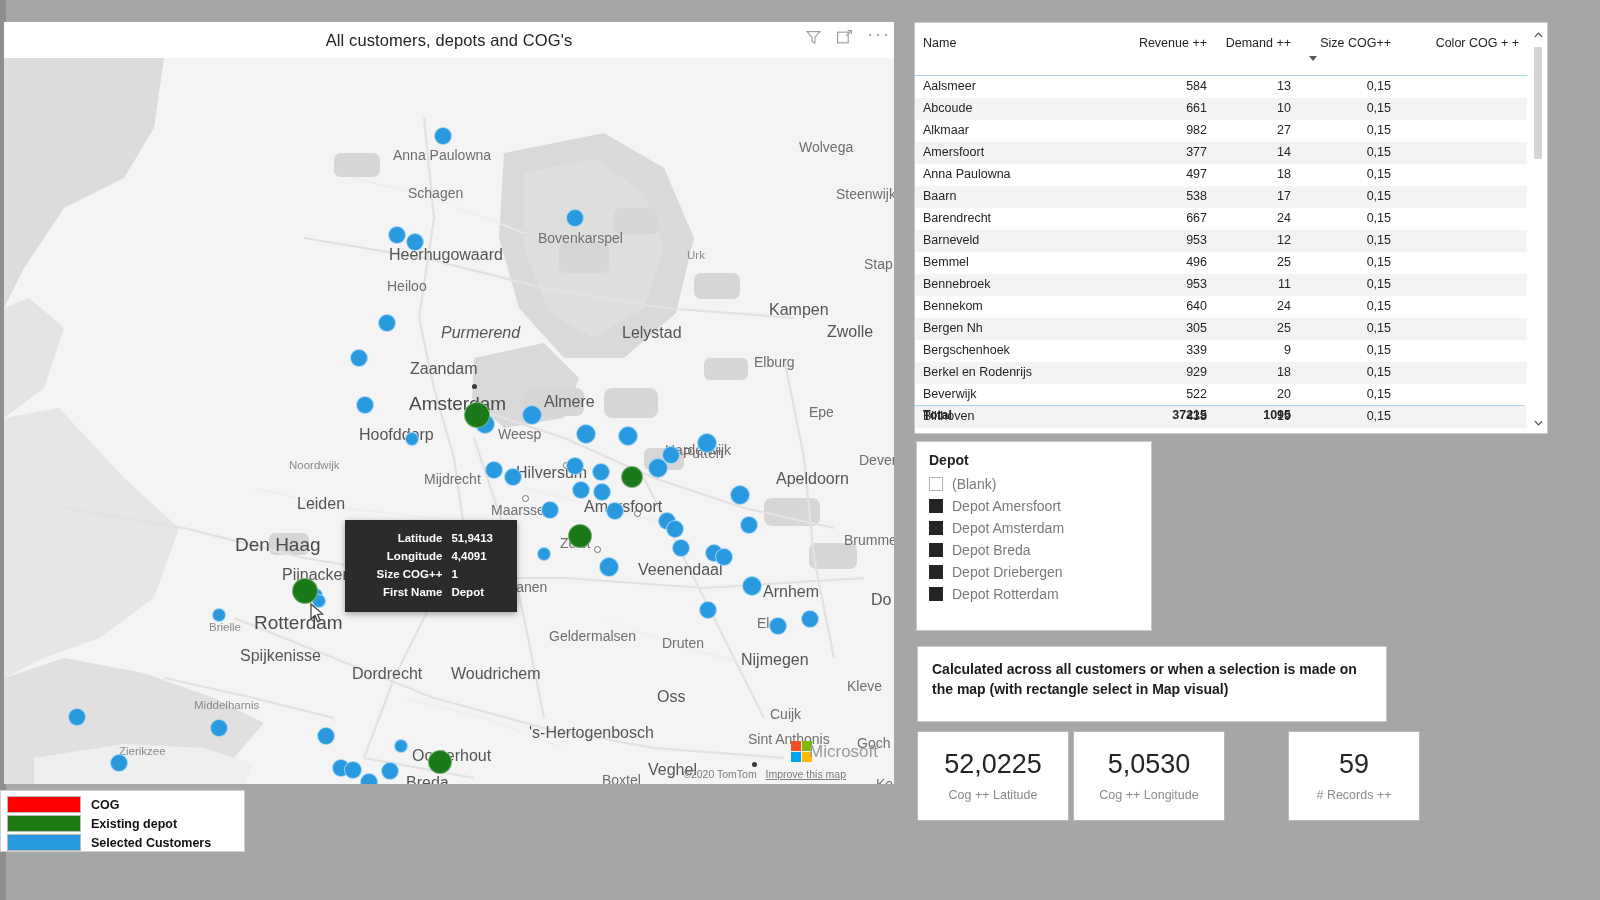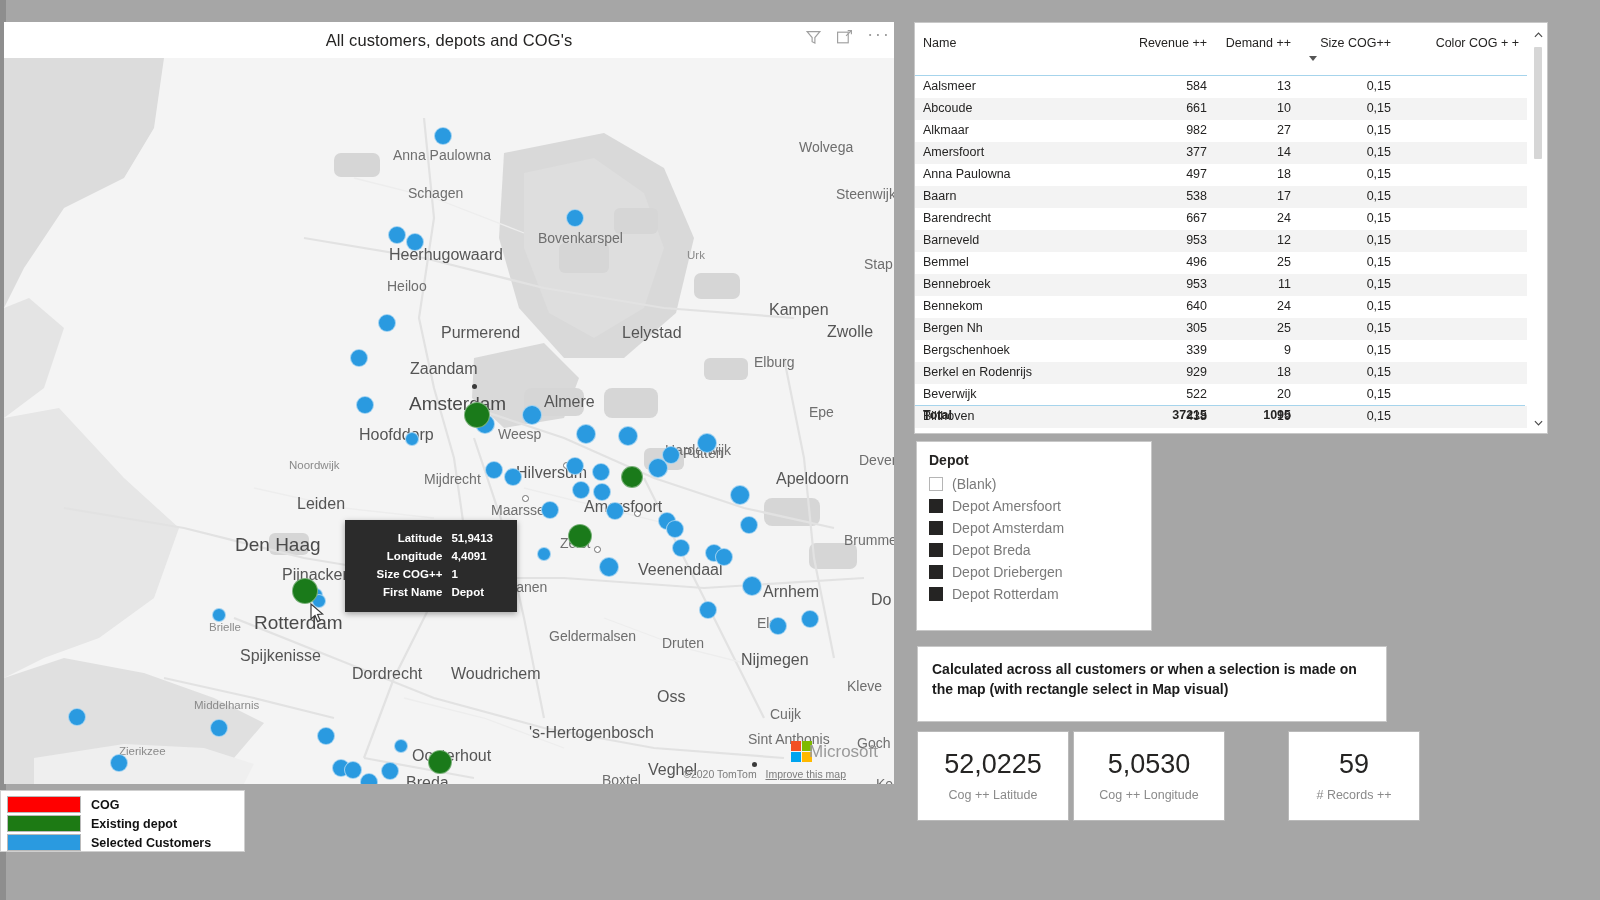--- a/index.html
+++ b/index.html
@@ -371,21 +371,21 @@
           <div class="place p-md" style="left: 389px; top: 89px;">Anna Paulowna</div>
           <div class="place p-md" style="left: 795px; top: 81px;">Wolvega</div>
           <div class="place p-md" style="left: 404px; top: 127px;">Schagen</div>
           <div class="place p-md" style="left: 832px; top: 128px;">Steenwijk</div>
           <div class="place p-md" style="left: 534px; top: 172px;">Bovenkarspel</div>
           <div class="place p-lg" style="left: 385px; top: 188px;">Heerhugowaard</div>
           <div class="place p-sm" style="left: 683px; top: 191px;">Urk</div>
           <div class="place p-md" style="left: 860px; top: 198px;">Stap</div>
           <div class="place p-md" style="left: 383px; top: 220px;">Heiloo</div>
           <div class="place p-lg" style="left: 765px; top: 243px;">Kampen</div>
-          <div class="place p-lg" style="left: 437px; top: 266px;">Purmerend</div>
+          <div class="place p-lg" style="left: 437px; top: 266px; font-style: italic;">Purmerend</div>
           <div class="place p-lg" style="left: 618px; top: 266px;">Lelystad</div>
           <div class="place p-lg" style="left: 823px; top: 265px;">Zwolle</div>
           <div class="place p-lg" style="left: 406px; top: 302px;">Zaandam</div>
           <div class="place p-md" style="left: 750px; top: 296px;">Elburg</div>
           <div class="place p-xl" style="left: 405px; top: 335px;">Amsterdam</div>
           <div class="place p-lg" style="left: 540px; top: 335px;">Almere</div>
           <div class="place p-lg" style="left: 355px; top: 368px;">Hoofddorp</div>
           <div class="place p-md" style="left: 661px; top: 344px; margin-top: 40px;">Harderwijk</div>
           <div class="place p-md" style="left: 805px; top: 346px;">Epe</div>
           <div class="place p-md" style="left: 494px; top: 368px;">Weesp</div>

